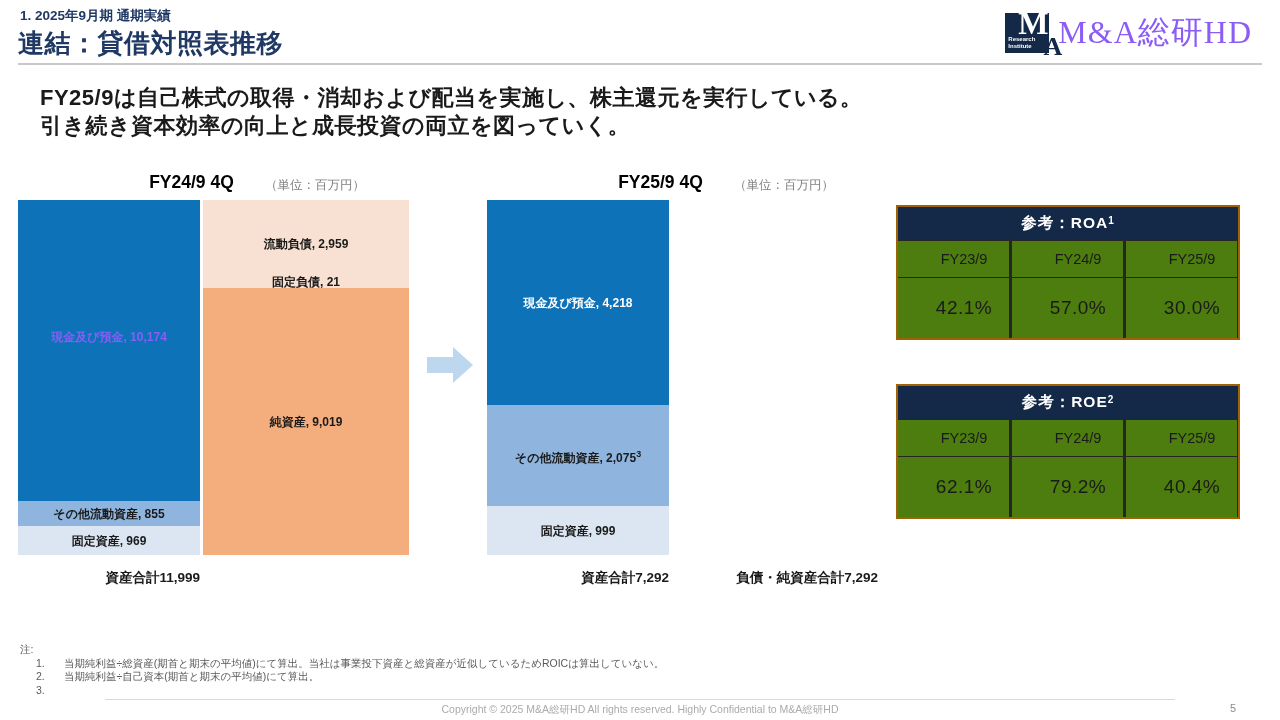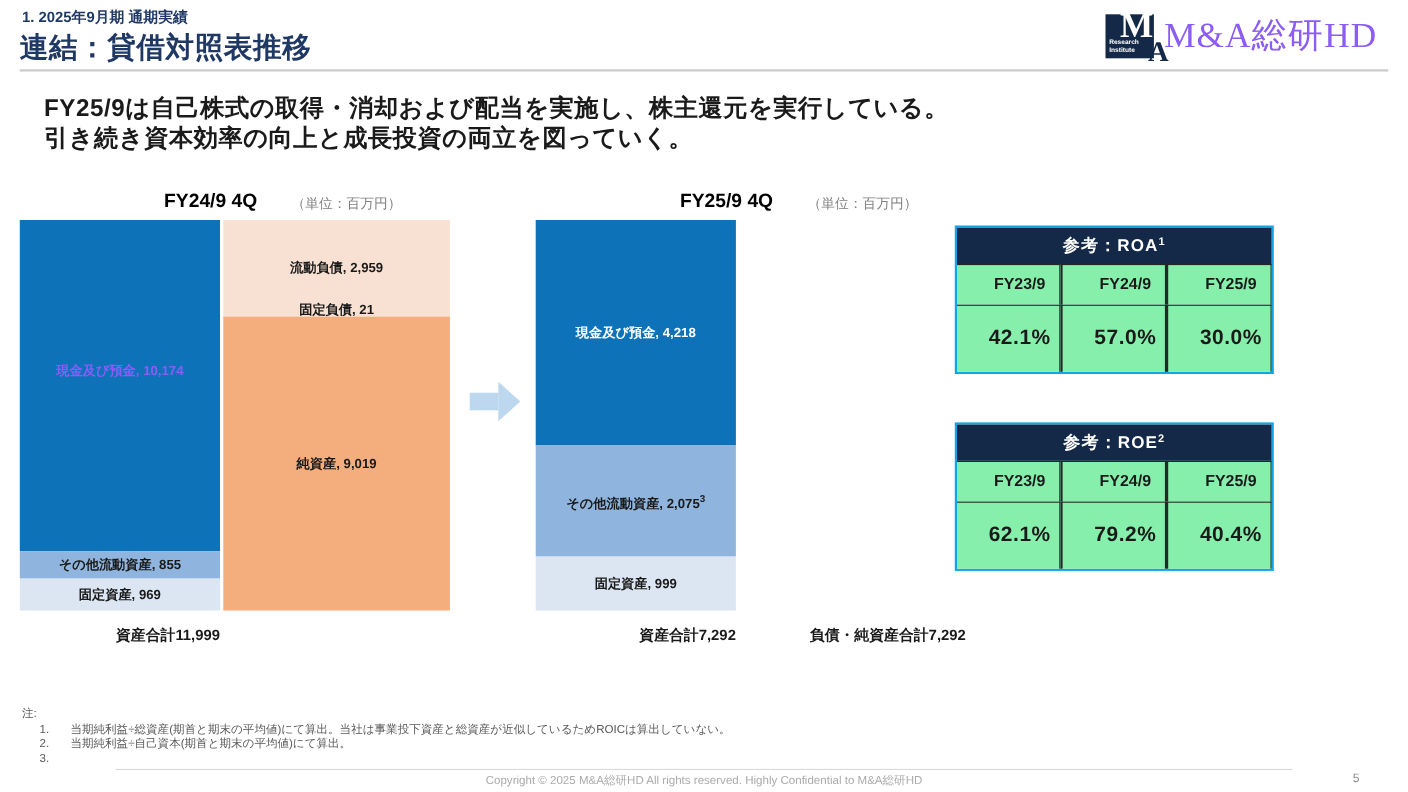--- a/index.html
+++ b/index.html
@@ -35,25 +35,25 @@
   .bs-label sup { font-size:9px; }
   .bar-totals { position:relative; height:20px; margin-top:14px; }
   .bar-total { position:absolute; text-align:right; font-size:13.5px; font-weight:700; color:#1A1A1A; white-space:nowrap; }
   .bar-total.assets { left:0; width:182px; }
   .bar-total.liabilities { left:185px; width:206px; }
   
   .transition-arrow { position:absolute; left:427px; top:347px; width:46px; height:36px; }
   .transition-arrow .shaft { position:absolute; left:0; top:10px; width:26px; height:16px; background:#BDD7EE; }
   .transition-arrow .head { position:absolute; left:26px; top:0; width:0; height:0; border-left:20px solid #BDD7EE; border-top:18px solid transparent; border-bottom:18px solid transparent; }
   
-  .ref-table { position:absolute; left:868px; width:290px; border:2px solid #0ea5e9; background:#fff; }
+  .ref-table { position:absolute; left:896px; width:344px; border:2px solid #a16207; background:#fff; }
   .rt-header { height:33px; background:#142847; color:#ffffff; font-size:15.5px; font-weight:700; display:flex; align-items:center; justify-content:center; letter-spacing:1px; }
   .rt-header sup { font-size:10px; margin-top:-6px; }
   .rt-row { display:flex; }
-  .rt-cell { flex:1 1 0; background:#86efac; border:1px solid #262626; border-bottom:none; border-left:none; display:flex; align-items:center; justify-content:center; font-weight:700; color:#1A1A1A;padding-left:21px; }
+  .rt-cell { flex:1 1 0; background:#4d7c0f; border:1px solid #262626; border-bottom:none; border-left:none; display:flex; align-items:center; justify-content:center; font-weight:400; color:#1A1A1A;padding-left:21px; }
   .rt-cell:first-child { border-left:none; }
   .rt-cell + .rt-cell { border-left:2px solid #262626; }
   .rt-row-cols .rt-cell { height:37px; font-size:14.5px; }
   .rt-row-vals .rt-cell { height:61px; font-size:19px; letter-spacing:0.5px; }
   
   .notes { position:absolute; left:20px; top:643px; font-size:10.5px; color:#595959; line-height:13.5px; }
   .note-row { display:flex; }
   .note-num { width:28px; margin-left:16px; }
   
   .footer-divider { position:absolute; left:105px; top:699px; width:1070px; height:1px; background:#DADADA; }

